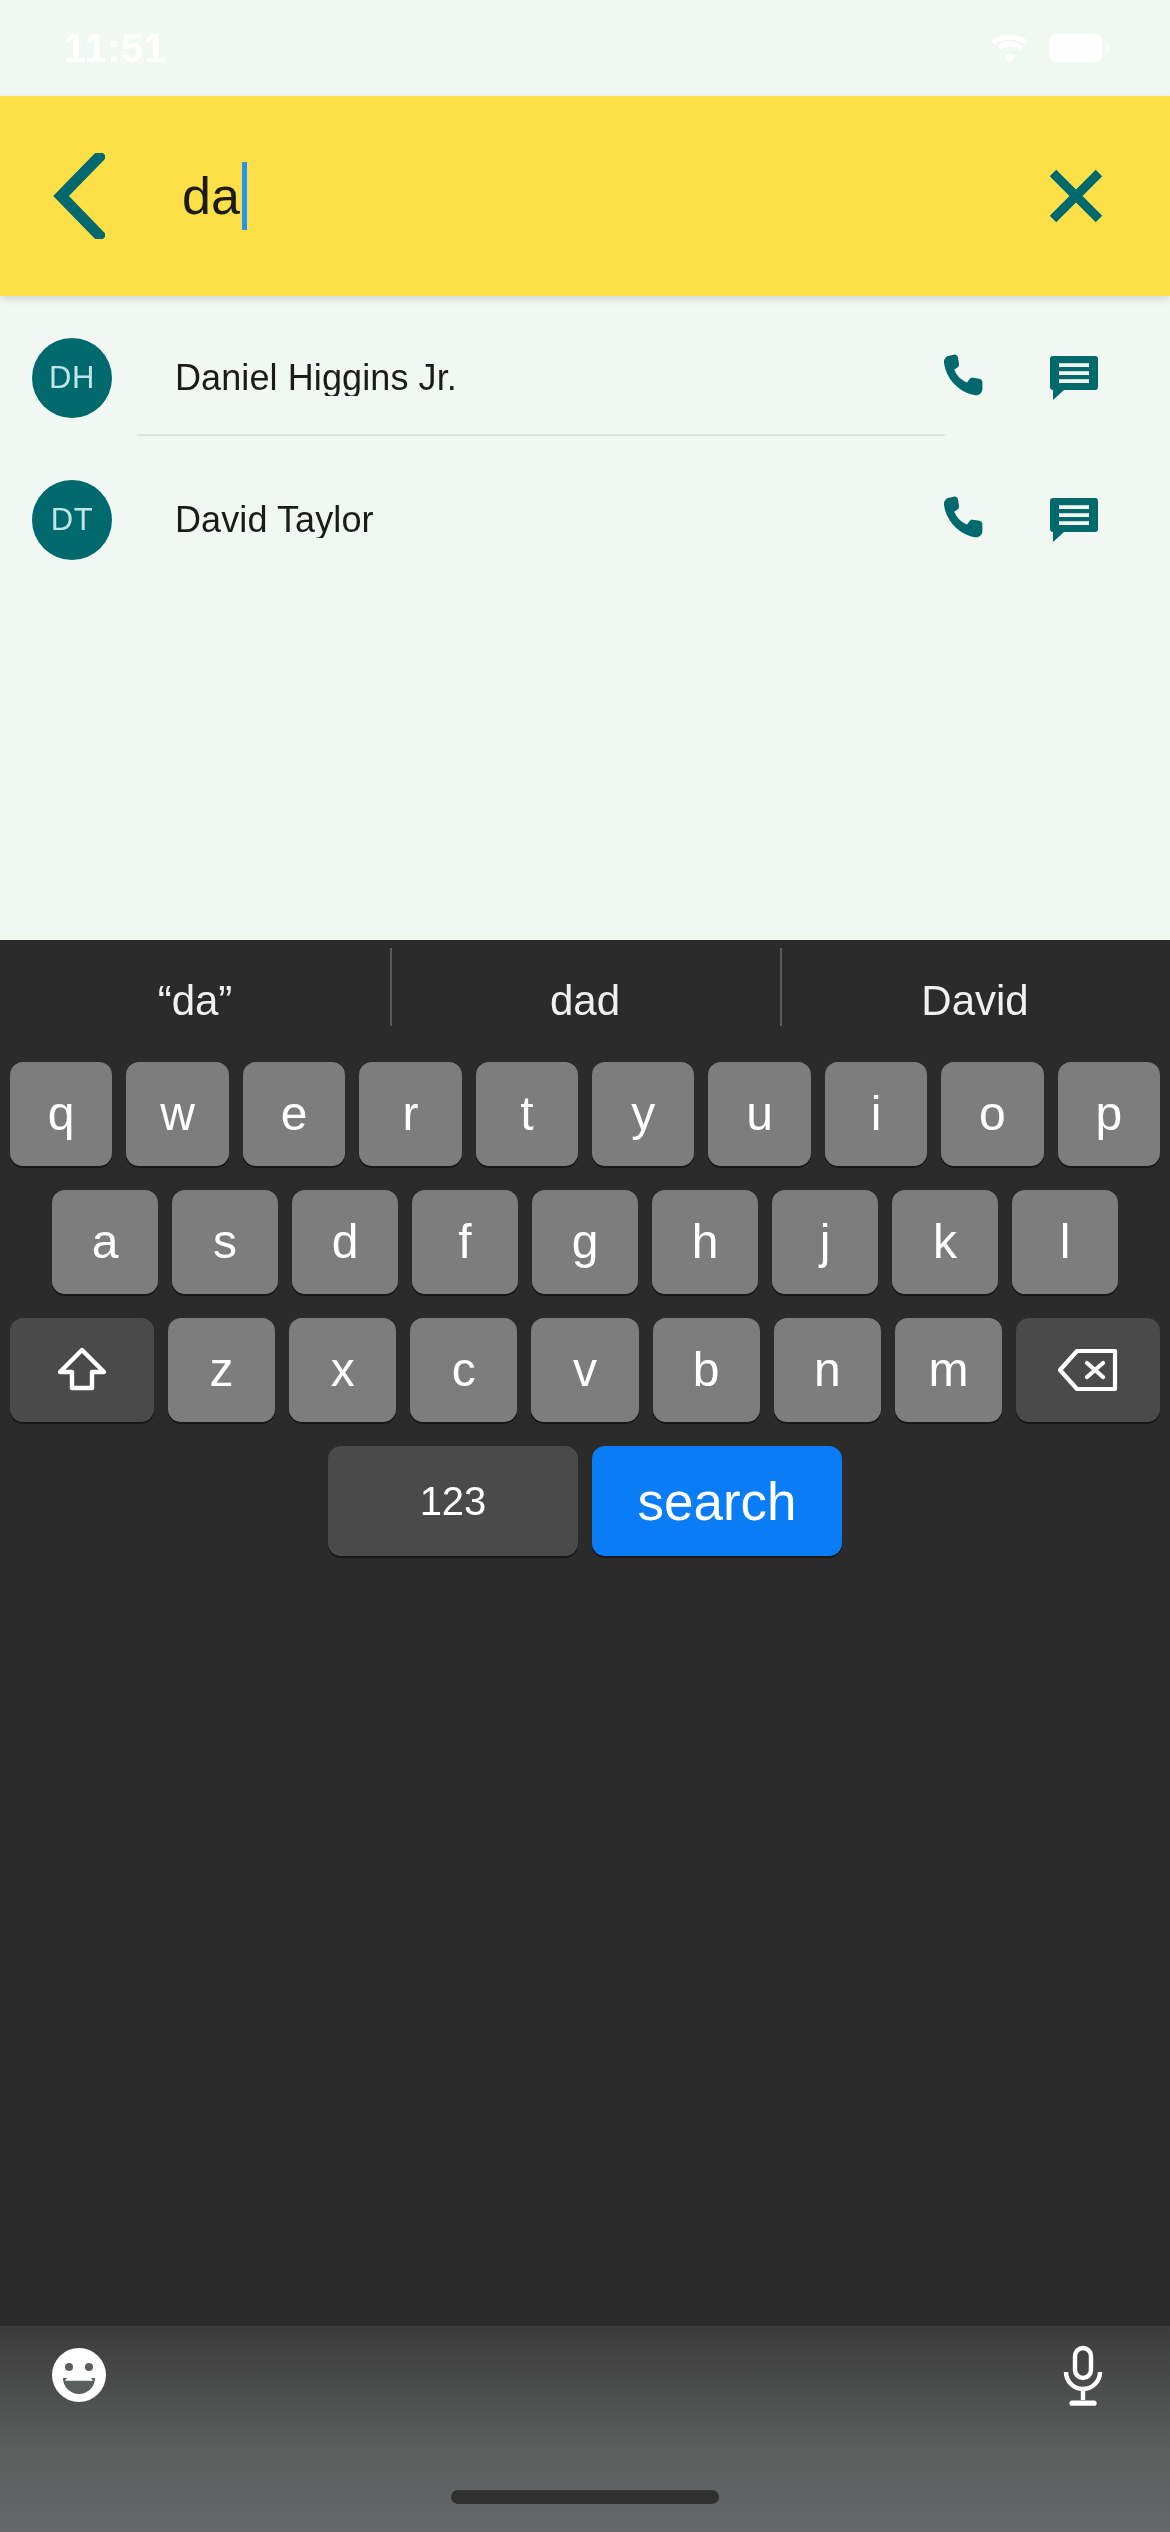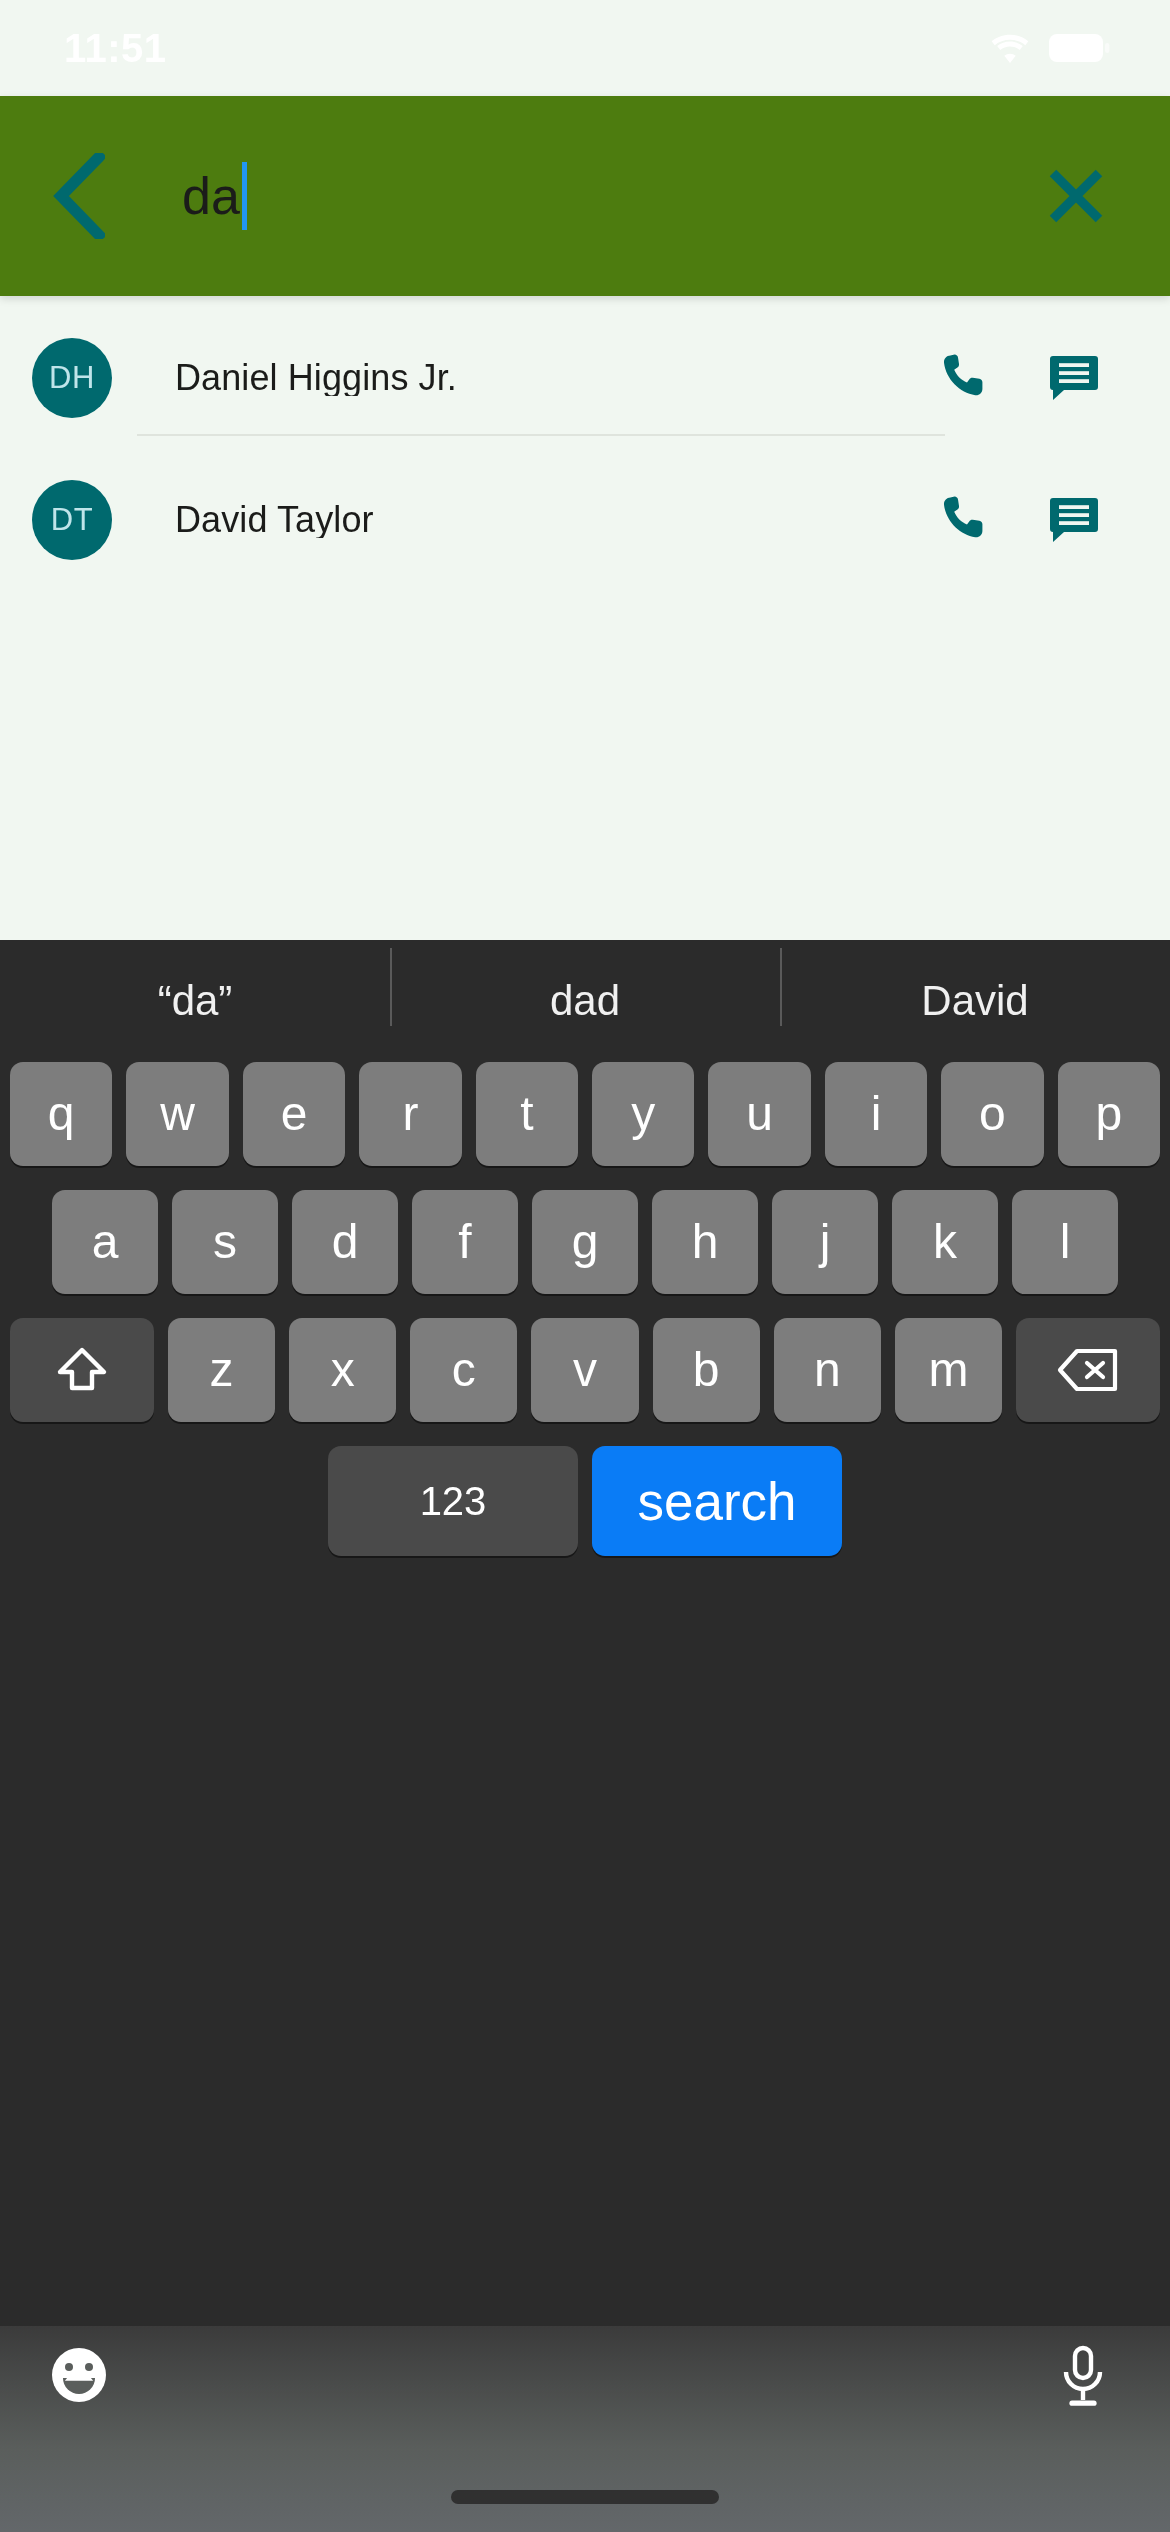--- a/index.html
+++ b/index.html
@@ -42,21 +42,21 @@
     gap: 16px;
   }
   .si { display: block; }
 
   
   #search-header {
     position: absolute;
     top: 96px; left: 0;
     width: 1170px;
     height: 200px;
-    background: #4d7c0f;
+    background: #fde047;
     display: flex;
     align-items: center;
     padding: 0 48px 0 30px;
     box-shadow: 0 3px 8px rgba(0,0,0,0.13);
     z-index: 5;
   }
   #back-btn {
     width: 96px; height: 96px;
     display: flex; align-items: center; justify-content: center;
     flex: 0 0 auto;

